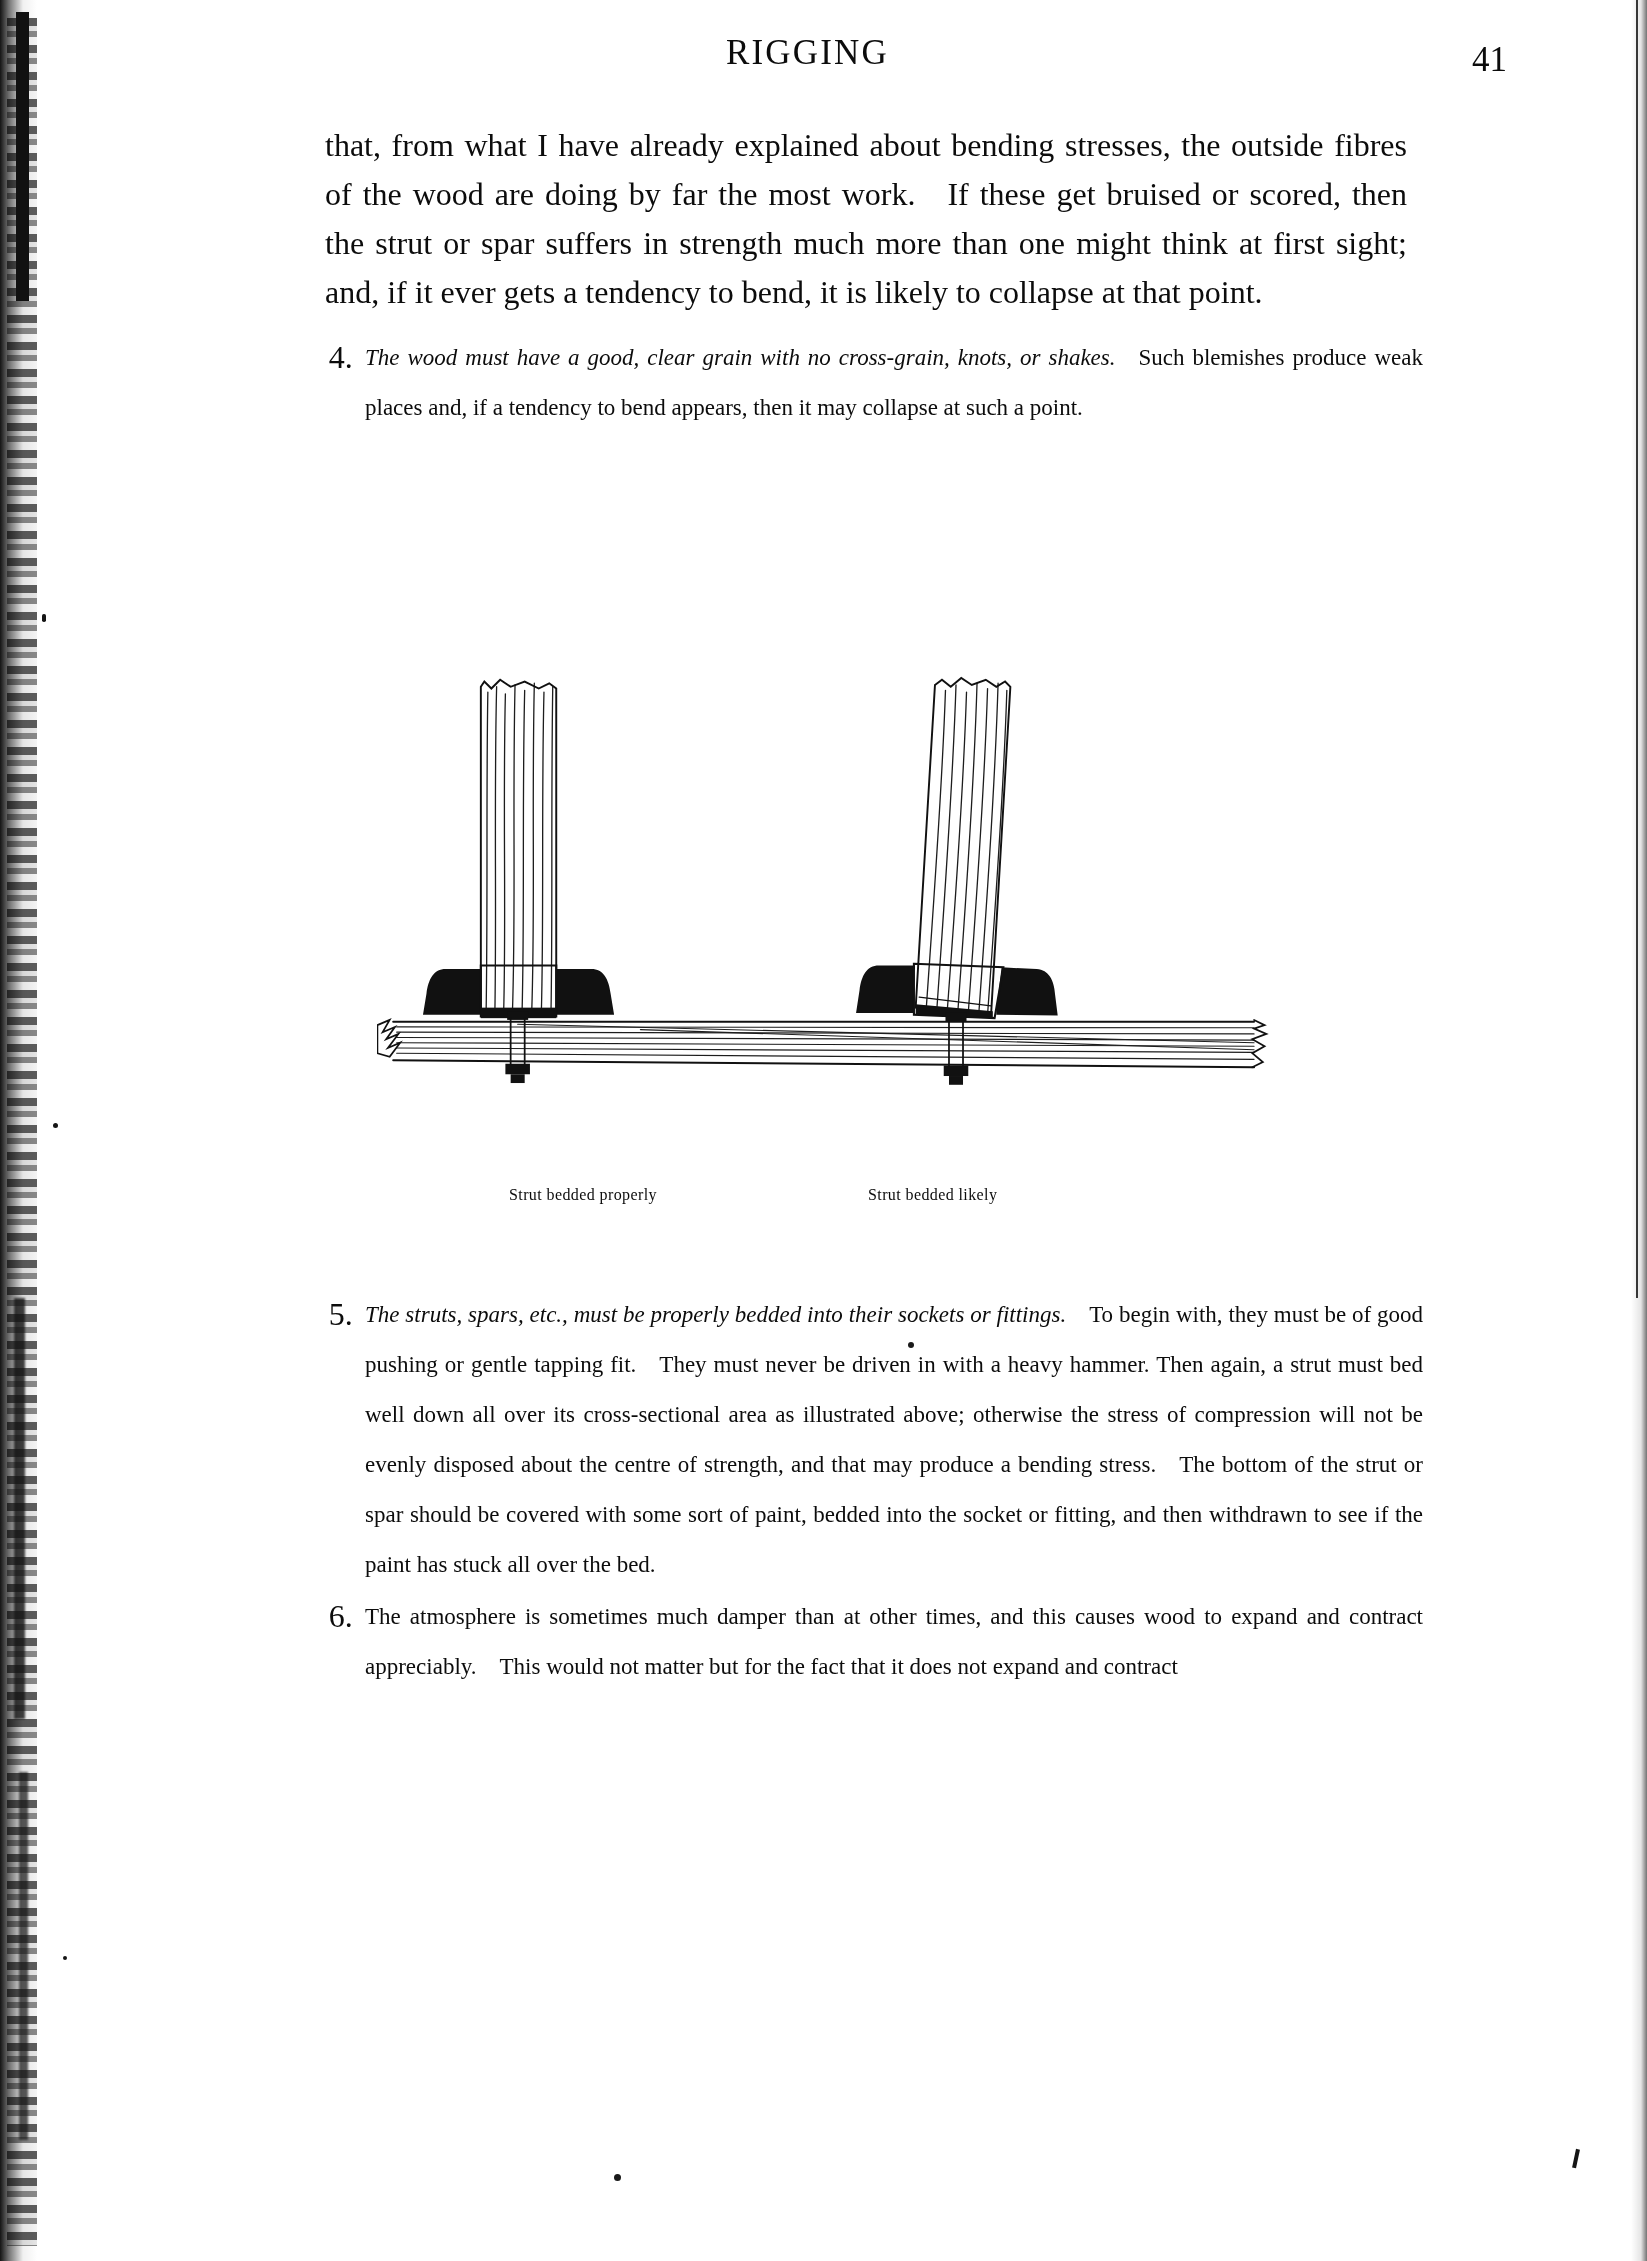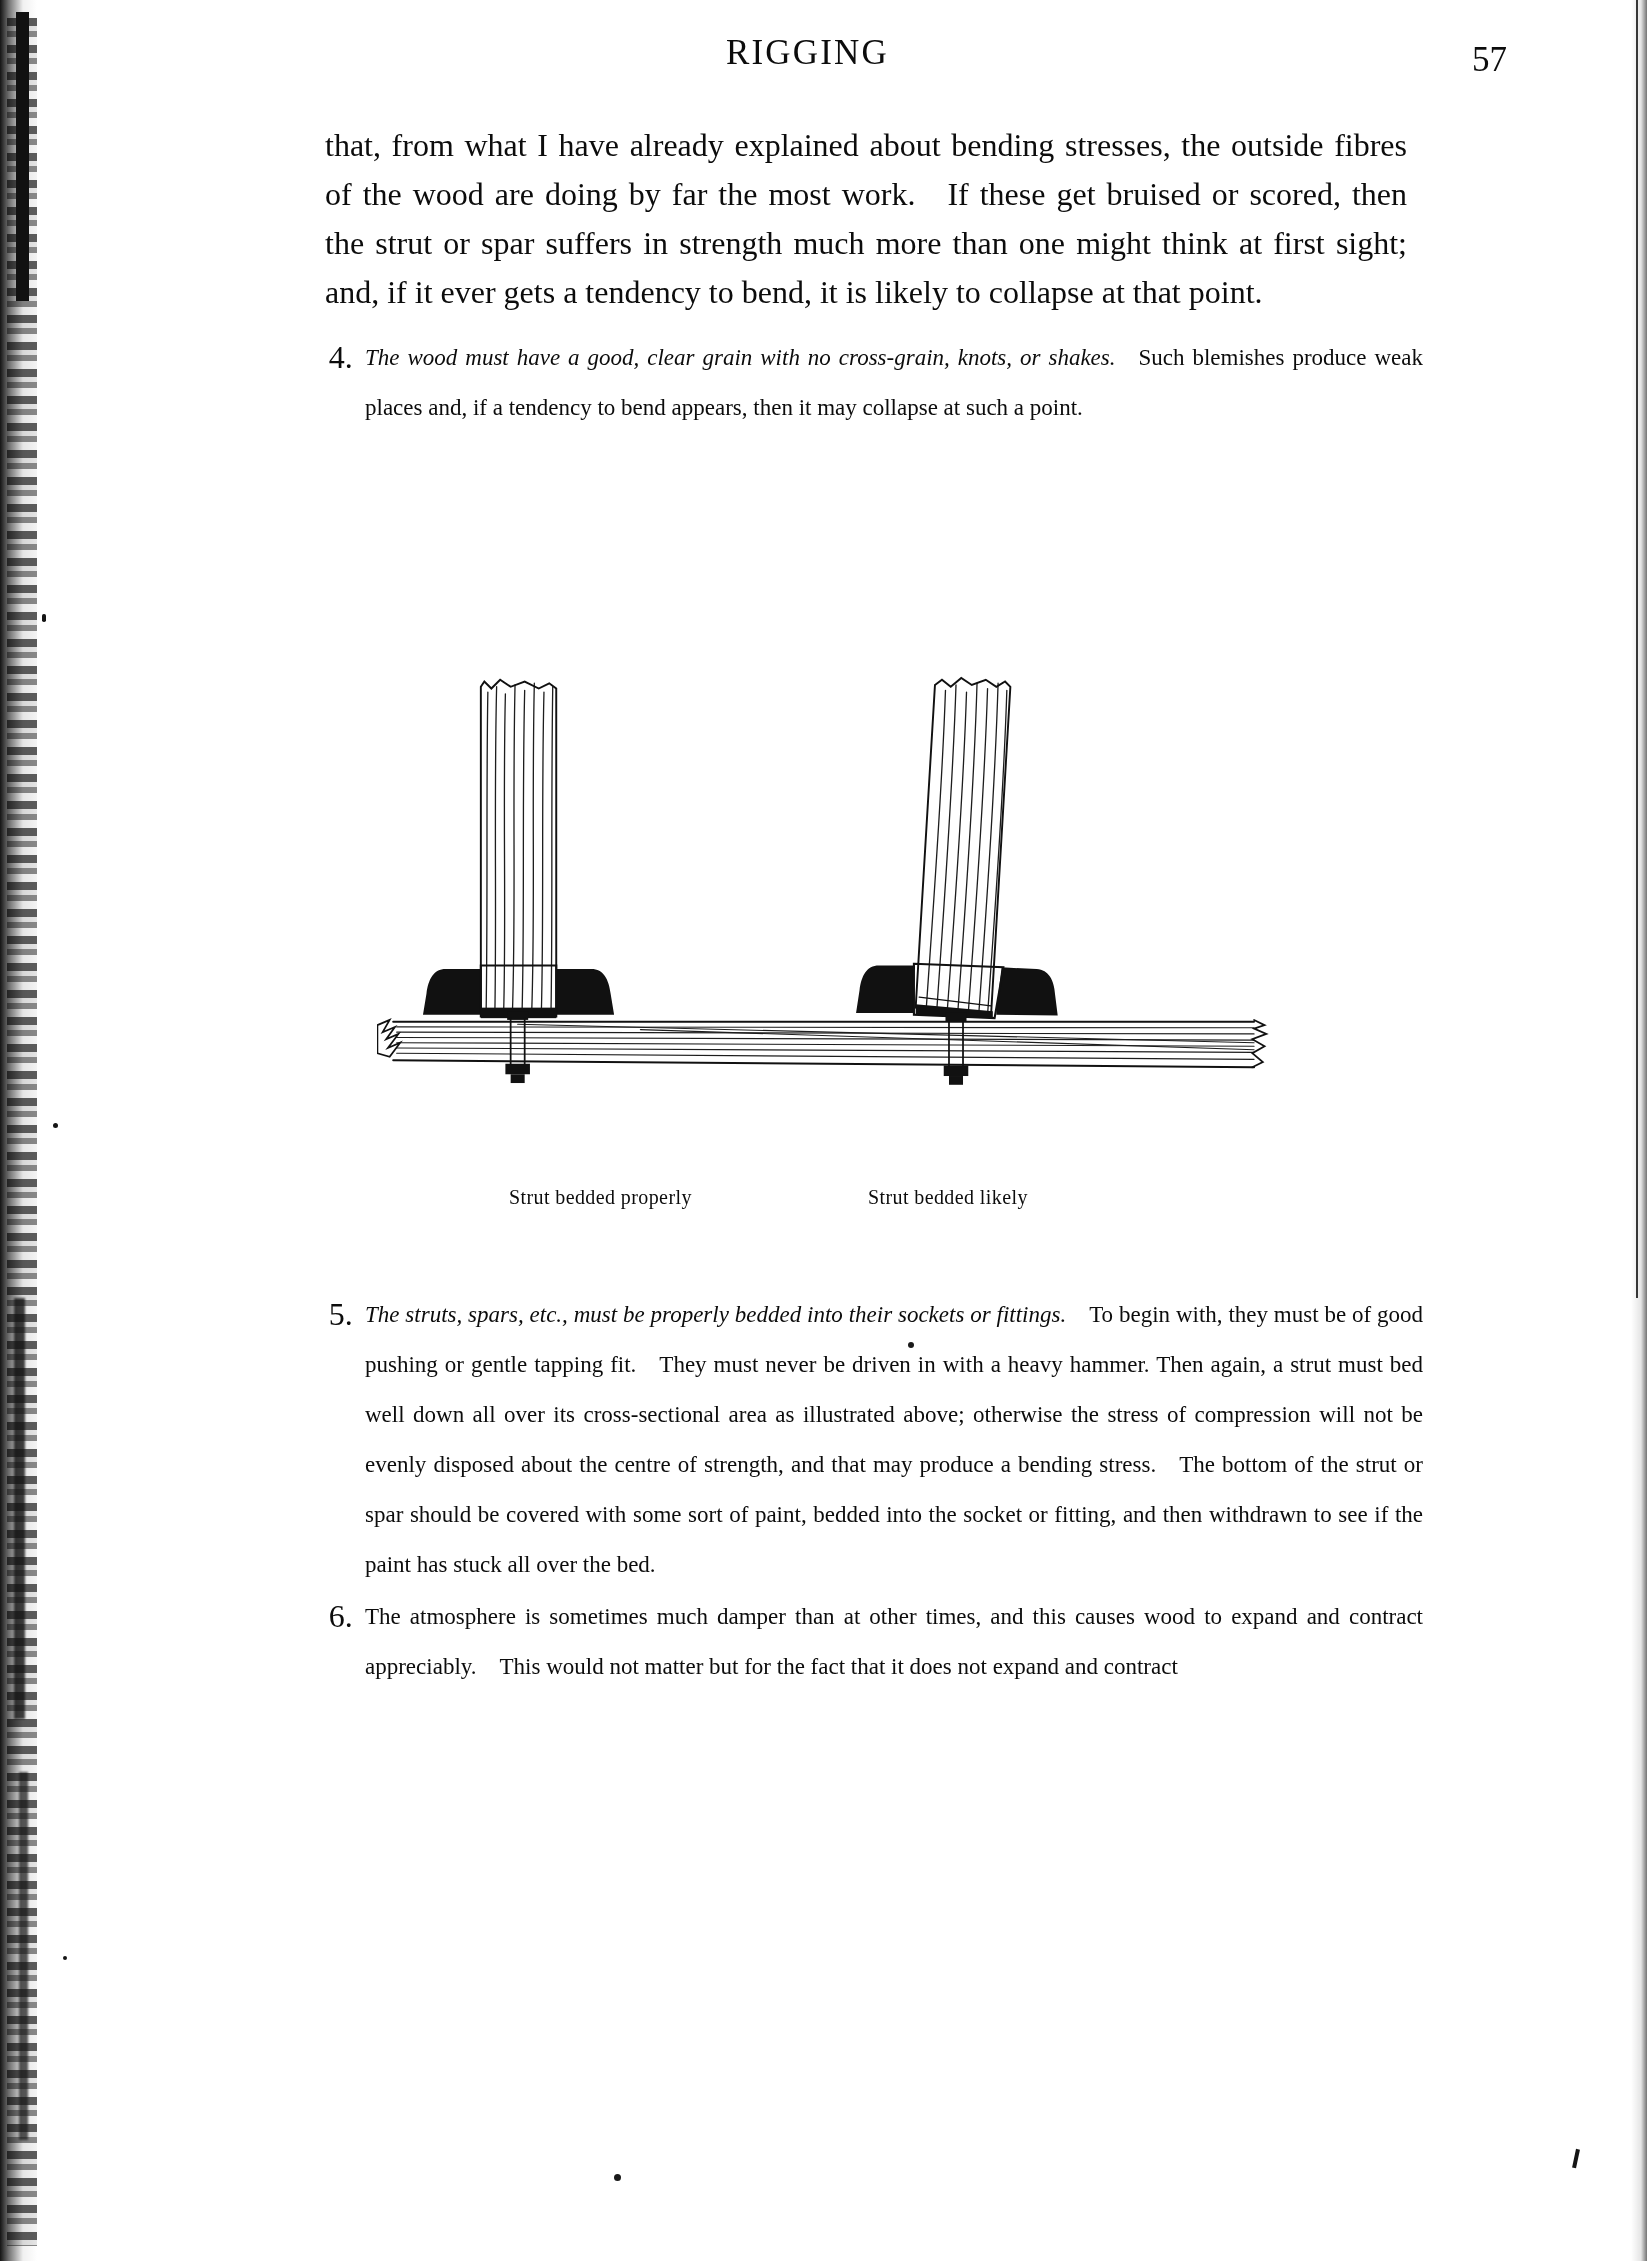--- a/index.html
+++ b/index.html
@@ -176,21 +176,21 @@
   .fig-captions {
     position: absolute;
     left: 377px;
     top: 1186px;
     width: 895px;
     height: 35px;
   }
   .cap {
     position: absolute;
     font-family: "Liberation Serif", serif;
-    font-size: 20px;
+    font-size: 16px;
     letter-spacing: 0.4px;
     white-space: nowrap;
   }
   .cap-left { left: 132px; top: 0; }
   .cap-right { left: 491px; top: 0; }
 
   
   .stray-dot-bottom {
     position: absolute;
     left: 614px;
@@ -227,21 +227,21 @@
 <div class="scan-right-edge"></div>
 <div class="scan-right-line"></div>
 <div class="speck" style="left:53px;top:1123px;width:5.3px;height:5.3px;"></div>
 <div class="speck" style="left:63px;top:1956px;width:4.4px;height:4.4px;"></div>
 <div class="speck" style="left:42px;top:614px;width:4.4px;height:8px;border-radius:1.8px;"></div>
 <div class="stray-dot-bottom"></div>
 <div class="stray-tick-right"></div>
 <div class="stray-dot-mid"></div>
 
 <div class="running-head">RIGGING</div>
-<div class="folio">57</div>
+<div class="folio">41</div>
 
 <div class="textblock">
   <p class="para">that, from what I have already explained about bending stresses, the outside fibres of the wood are doing by far the most work. If these get bruised or scored, then the strut or spar suffers in strength much more than one might think at first sight; and, if it ever gets a tendency to bend, it is likely to collapse at that point.</p>
 
   <div class="numlist">
     <div class="li">
       <div class="num">4.</div>
       <div class="body"><em class="it">The wood must have a good, clear grain with no cross-grain, knots, or shakes.</em><span> Such blemishes produce weak places and, if a tendency to bend appears, then it may collapse at such a point.</span></div>
     </div>
   </div>

